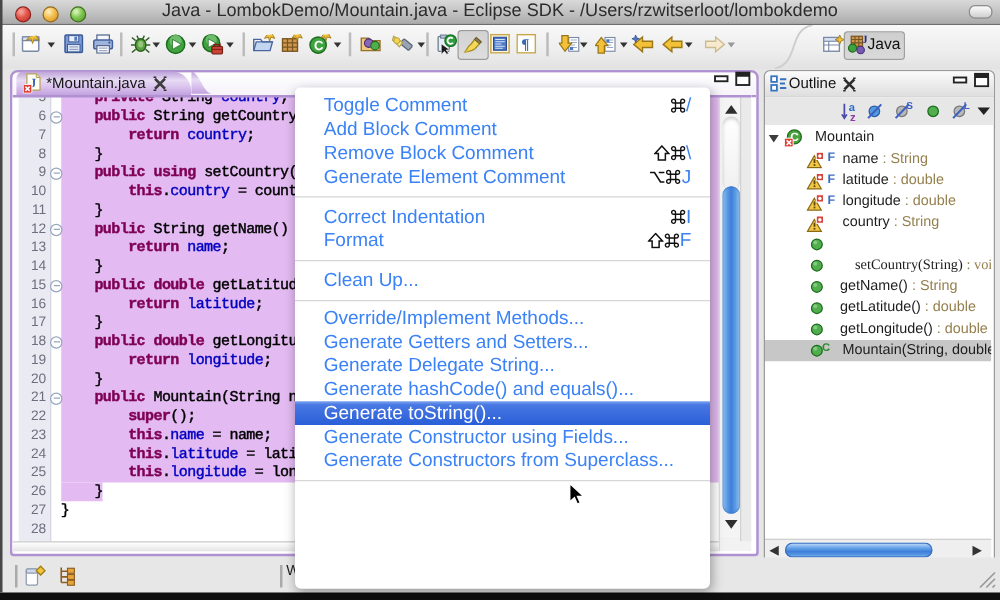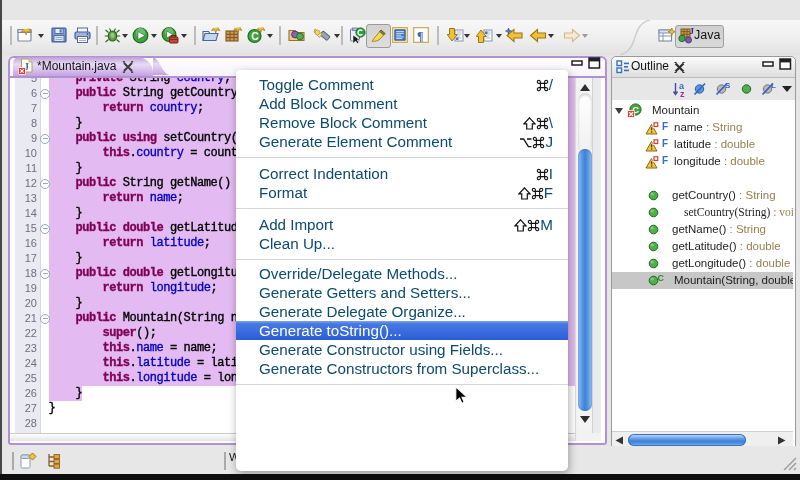--- a/index.html
+++ b/index.html
@@ -46,30 +46,37 @@
 #outtree{left:0;top:43px;width:181px;height:331px;background:#fff;overflow:hidden;}
 .trow{position:absolute;left:0;width:181px;height:17px;font-size:11.5px;line-height:17px;color:#1d1d1d;white-space:nowrap;}
 .typ{color:#95804f;}
 #outhsb{left:0;top:374px;width:181px;height:16px;background:#efefef;border-top:1px solid #cfcfcf;}
 
 #status{left:0;top:446px;width:800px;height:28px;background:#e7e7e7;}
 #blackstrip{left:0;top:474px;width:800px;height:6px;background:#0e0e0e;}
 #leftedge{left:0;top:0;width:2px;height:474px;background:#474747;}
 
 #menu{left:236px;top:69.5px;width:332px;height:401px;background:#fff;border-radius:4px 4px 5px 5px;box-shadow:1px 3px 9px rgba(0,0,0,0.35);padding-top:5px;box-sizing:border-box;}
-.mi{height:19px;line-height:19px;font-size:15.2px;color:#0c4a6e;position:relative;padding-left:23px;}
+.mi{height:19px;line-height:19px;font-size:15.2px;color:#3b82f6;position:relative;padding-left:23px;}
 .msep{height:13px;position:relative;}
 .msep:after{content:"";position:absolute;left:0;top:6px;width:332px;height:1px;background:#d6d6d6;}
 .msc{position:absolute;right:15px;top:0;height:19px;line-height:19px;}
 .ksym{vertical-align:-2px;}
 .klt{font-size:15.2px;}
 .mhil{background:linear-gradient(180deg,#7ba4ee 0%,#4878e2 15%,#2a5ed8 100%);color:#fff;}
 </style></head>
 <body>
 <div id="w">
+<div class="abs" id="title">
+  <div class="abs txt">Java - LombokDemo/Mountain.java - Eclipse SDK - /Users/rzwitserloot/lombokdemo</div>
+  <div class="abs tl" id="tl-r"></div>
+      <div class="abs tl" id="tl-y"></div>
+      <div class="abs tl" id="tl-g"></div>
+  <div class="abs" id="loz"></div>
+</div>
 <div class="abs" id="toolbar">
       <svg class="abs" style="left:618px;top:0" width="34" height="35" viewBox="0 0 34 35">
         <path d="M32 0 C12 4 22 30 2 35" fill="none" stroke="#cdcdcd" stroke-width="1.5"></path>
       </svg>
       <div class="abs tsep" style="left:10px"></div>
       <svg class="abs" style="left:17px;top:7px" width="18" height="17" viewBox="0 0 18 17">
         <rect x="1" y="2.5" width="13" height="11.5" rx="1" fill="#fff" stroke="#7a89a8" stroke-width="1.2"></rect>
         <rect x="1" y="2.5" width="13" height="3" fill="#d7e2f2" stroke="#7a89a8" stroke-width="1"></rect>
         <path d="M13 5.5 L15.5 10 L11 8.5 L9.5 13 L8 8.5 L3.5 10 L6.5 6.5" fill="#f2c138" stroke="#9a7716" stroke-width="0.8" transform="translate(1,-3.2) scale(0.85)"></path>
       </svg>
@@ -399,26 +406,35 @@
           <svg class="abs" style="left:33px;top:2px" width="16" height="14" viewBox="0 0 16 14">
 <polygon points="1,13 6.5,3.5 12,13" fill="#f2c743" stroke="#8a6914" stroke-width="1"></polygon>
 <rect x="5.9" y="6.2" width="1.4" height="3.2" fill="#5b4509"></rect>
             <rect x="5.9" y="10.3" width="1.4" height="1.4" fill="#5b4509"></rect>
 <rect x="8" y="0.8" width="5.8" height="5.8" fill="#d5443a" stroke="#fff" stroke-width="0.8"></rect>
 <circle cx="10.9" cy="3.7" r="1.4" fill="#fff"></circle>
           </svg>
           <span class="abs" style="left:50px;top:-1px;font-size:10px;font-weight:bold;color:#3a6cc0;">F</span>
           <span class="abs" style="left:62px;">longitude<span class="typ"> : double</span></span>
         </div>
+        <div class="trow" style="top:70.2px;">
+          <svg class="abs" style="left:33px;top:2px" width="16" height="14" viewBox="0 0 16 14">
+<polygon points="1,13 6.5,3.5 12,13" fill="#f2c743" stroke="#8a6914" stroke-width="1"></polygon>
+<rect x="5.9" y="6.2" width="1.4" height="3.2" fill="#5b4509"></rect>
+            <rect x="5.9" y="10.3" width="1.4" height="1.4" fill="#5b4509"></rect>
+<rect x="8" y="0.8" width="5.8" height="5.8" fill="#d5443a" stroke="#fff" stroke-width="0.8"></rect>
+<circle cx="10.9" cy="3.7" r="1.4" fill="#fff"></circle>
+          </svg>
+          <span class="abs" style="left:62px;">country<span class="typ"> : String</span></span>
+        </div>
         <div class="trow" style="top:87.2px;">
           <svg class="abs" style="left:36px;top:3px" width="11" height="11" viewBox="0 0 11 11">
 <circle cx="5.5" cy="5.5" r="4.3" fill="#50ae4e" stroke="#1d6b1d" stroke-width="1"></circle>
 <circle cx="4.2" cy="4" r="1.6" fill="#8fd28d" opacity="0.8"></circle>
           </svg>
-          <span class="abs" style="left:60px;">getCountry()<span class="typ"> : String</span></span>
         </div>
         <div class="trow" style="top:104.2px;">
           <svg class="abs" style="left:36px;top:3px" width="11" height="11" viewBox="0 0 11 11">
 <circle cx="5.5" cy="5.5" r="4.3" fill="#50ae4e" stroke="#1d6b1d" stroke-width="1"></circle>
 <circle cx="4.2" cy="4" r="1.6" fill="#8fd28d" opacity="0.8"></circle>
           </svg>
           <span class="abs" style="left:72px;font-family:Liberation Serif, serif;">setCountry(String)<span class="typ"> : void</span></span>
         </div>
         <div class="trow" style="top:121.2px;">
           <svg class="abs" style="left:36px;top:3px" width="11" height="11" viewBox="0 0 11 11">
@@ -499,30 +515,26 @@
   <div class="msep"></div>
   <div class="mi">Correct Indentation<span class="msc"><svg class="ksym" width="13" height="13" viewBox="0 0 13 13">
             <path d="M4.4 4.4 h4.2 v4.2 h-4.2 Z M4.4 4.4 L4.4 2.9 A1.55 1.55 0 1 0 2.9 4.4 Z M8.6 4.4 L10.1 4.4 A1.55 1.55 0 1 0 8.6 2.9 Z M8.6 8.6 L8.6 10.1 A1.55 1.55 0 1 0 10.1 8.6 Z M4.4 8.6 L2.9 8.6 A1.55 1.55 0 1 0 4.4 10.1 Z" fill="none" stroke="#111" stroke-width="1.1"></path>
           </svg><span class="klt">I</span></span></div>
   <div class="mi">Format<span class="msc"><svg class="ksym" width="13" height="13" viewBox="0 0 13 13">
             <path d="M6.5 0.8 L12 6.8 L9.3 6.8 L9.3 12 L3.7 12 L3.7 6.8 L1 6.8 Z" fill="none" stroke="#111" stroke-width="1.2"></path>
           </svg><svg class="ksym" width="13" height="13" viewBox="0 0 13 13">
             <path d="M4.4 4.4 h4.2 v4.2 h-4.2 Z M4.4 4.4 L4.4 2.9 A1.55 1.55 0 1 0 2.9 4.4 Z M8.6 4.4 L10.1 4.4 A1.55 1.55 0 1 0 8.6 2.9 Z M8.6 8.6 L8.6 10.1 A1.55 1.55 0 1 0 10.1 8.6 Z M4.4 8.6 L2.9 8.6 A1.55 1.55 0 1 0 4.4 10.1 Z" fill="none" stroke="#111" stroke-width="1.1"></path>
           </svg><span class="klt">F</span></span></div>
   <div class="msep"></div>
-  <div class="mi">Add Import<span class="msc"><svg class="ksym" width="13" height="13" viewBox="0 0 13 13">
-            <path d="M6.5 0.8 L12 6.8 L9.3 6.8 L9.3 12 L3.7 12 L3.7 6.8 L1 6.8 Z" fill="none" stroke="#111" stroke-width="1.2"></path>
-          </svg><svg class="ksym" width="13" height="13" viewBox="0 0 13 13">
-            <path d="M4.4 4.4 h4.2 v4.2 h-4.2 Z M4.4 4.4 L4.4 2.9 A1.55 1.55 0 1 0 2.9 4.4 Z M8.6 4.4 L10.1 4.4 A1.55 1.55 0 1 0 8.6 2.9 Z M8.6 8.6 L8.6 10.1 A1.55 1.55 0 1 0 10.1 8.6 Z M4.4 8.6 L2.9 8.6 A1.55 1.55 0 1 0 4.4 10.1 Z" fill="none" stroke="#111" stroke-width="1.1"></path>
-          </svg><span class="klt">M</span></span></div>
   <div class="mi">Clean Up...</div>
   <div class="msep" style="height:11px"></div>
-  <div class="mi">Override/Delegate Methods...</div>
+  <div class="mi">Override/Implement Methods...</div>
   <div class="mi">Generate Getters and Setters...</div>
-  <div class="mi">Generate Delegate Organize...</div>
+  <div class="mi">Generate Delegate String...</div>
+  <div class="mi">Generate hashCode() and equals()...</div>
   <div class="mi mhil">Generate toString()...</div>
   <div class="mi">Generate Constructor using Fields...</div>
   <div class="mi">Generate Constructors from Superclass...</div>
   <div class="msep" style="height:15px"></div>
 </div>
 <svg class="abs" style="left:455px;top:386px" width="13" height="19" viewBox="0 0 13 19">
       <path d="M0.8 0.8 L0.8 15.4 L4.55 12.1 L6.8 17.3 L9.2 16.2 L7.0 11.2 L12.0 11.2 Z" fill="#000" stroke="#fff" stroke-width="1.1"></path>
     </svg>
   </div>
 </body></html>

